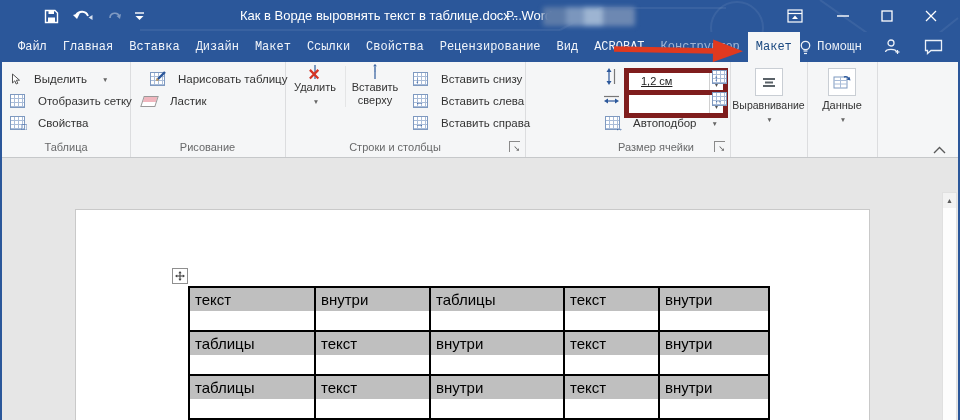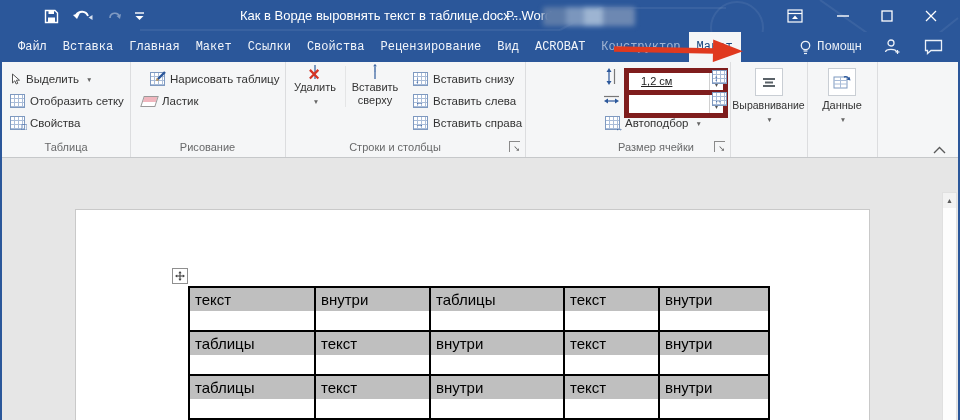--- a/index.html
+++ b/index.html
@@ -27,21 +27,21 @@
   .share-wrap{position:absolute;left:884px;top:6px;}
   .comment-wrap{position:absolute;left:924px;top:7px;}
   .arrow-annotation{position:absolute;left:612px;top:38px;width:134px;height:24px;z-index:6;pointer-events:none;}
 
   
   .ribbon{position:absolute;left:0;top:62px;width:960px;height:95px;background:#f5f6f7;border-bottom:1px solid #c6c8ca;}
   .edge{position:absolute;top:62px;bottom:0;width:2px;background:#2b579a;z-index:8;}
   .edge.l{left:0}.edge.r{right:0}
   .group{position:absolute;top:0;height:95px;border-right:1px solid #dcdddf;}
   .grouplabel{position:absolute;bottom:4px;left:0;right:0;text-align:center;font-size:11px;color:#68696a;white-space:nowrap;}
-  .srow{position:absolute;height:18px;display:flex;align-items:center;gap:5px;font-size:11.5px;color:#333;padding-left:8px;white-space:nowrap;cursor:default;}
+  .srow{position:absolute;height:18px;display:flex;align-items:center;gap:13px;font-size:11.5px;color:#333;padding-left:8px;white-space:nowrap;cursor:default;}
   .caret{font-size:6.5px;color:#666;margin-left:2px;}
   .gicon{width:13px;height:12px;border:1px solid #7e99c0;background-color:#fff;flex:none;position:relative;
      background-image:repeating-linear-gradient(to right,transparent 0 3px,#a9bcd8 3px 4px),
                       repeating-linear-gradient(to bottom,transparent 0 3px,#a9bcd8 3px 4px);}
   .gicon-lg{width:24px;height:21px;border:1px solid #7e99c0;background-color:#fff;position:relative;margin:0 auto;
      background-image:repeating-linear-gradient(to right,transparent 0 4px,#a9bcd8 4px 5px),
                       repeating-linear-gradient(to bottom,transparent 0 4px,#a9bcd8 4px 5px);}
   .ov{position:absolute;font-weight:bold;line-height:1;}
   .ov-x-lg{color:#d43425;font-size:20px;right:-5px;bottom:-6px;}
   .ov-up-lg{color:#2b579a;font-size:14px;left:50%;transform:translateX(-50%);top:-6px;text-shadow:0 0 2px #fff;}
@@ -138,22 +138,23 @@
       <svg width="12" height="12">
           <line x1="1" y1="1" x2="11" y2="11" stroke="#fff" stroke-width="1.3"></line>
       <line x1="11" y1="1" x2="1" y2="11" stroke="#fff" stroke-width="1.3"></line>
         </svg>
     </span>
   </div>
 
   <div class="tabrow">
     <div class="tabs">
       <span class="tab">Файл</span>
+      <span class="tab">Главная</span>
       <span class="tab">Вставка</span>
-      <span class="tab">Главная</span>
+      <span class="tab">Дизайн</span>
       <span class="tab">Макет</span>
       <span class="tab">Ссылки</span>
       <span class="tab">Свойства</span>
       <span class="tab">Рецензирование</span>
       <span class="tab">Вид</span>
       <span class="tab">ACROBAT</span>
       <span class="tab dimmed">Конструктор</span>
       <span class="tab active">Макет</span>
     </div>
     <div class="helpgroup">

